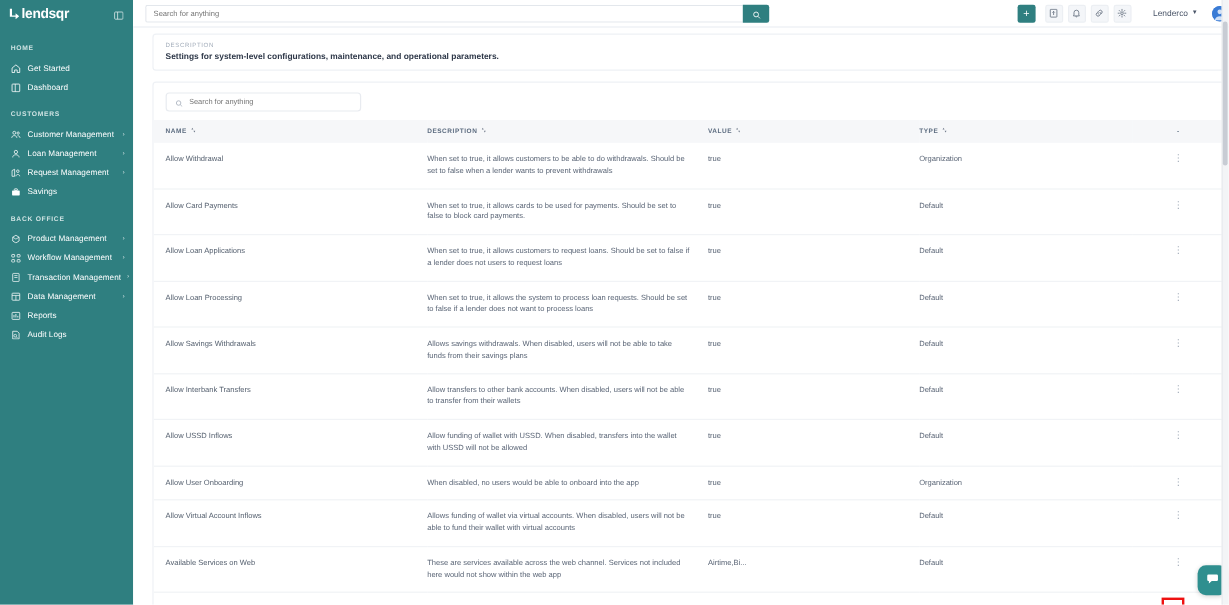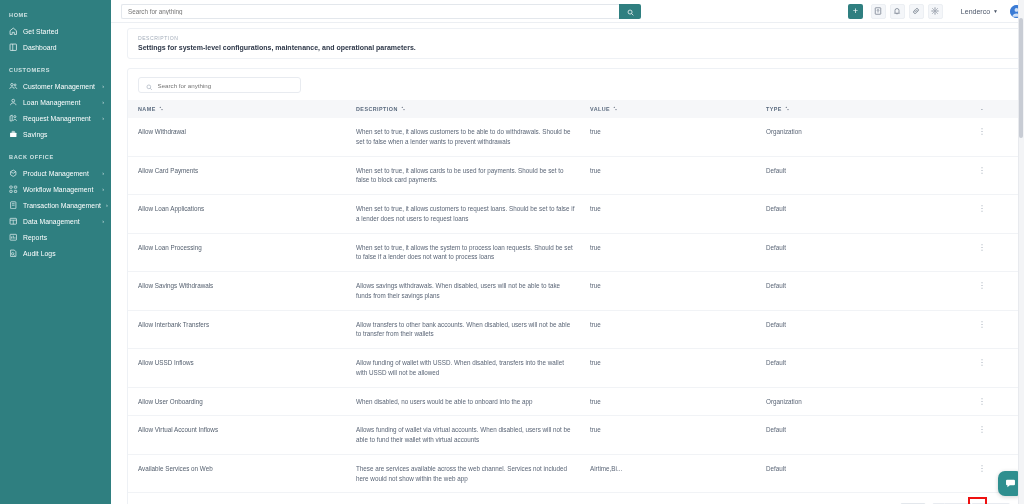--- a/index.html
+++ b/index.html
@@ -178,20 +178,36 @@
     position: absolute; right: 1px; top: 18px; width: 4px; height: 120px;
     background: #c8ccd4; border-radius: 2px; cursor: pointer;
   }
 </style>
 </head>
 <body>
 
 <div class="app">
 
   <aside class="sidebar">
+    <div class="brand-row">
+      <div class="brand">
+        <span class="brand-mark">
+          <svg width="8" height="9" viewBox="0 0 8 9">
+              <path d="M0 0h2v6h3v-2l3 2.5L5 9V7H0z" fill="#fff"></path>
+            </svg>
+        </span>
+        <span class="brand-name">lendsqr</span>
+      </div>
+      <span class="collapse-ico">
+        <svg width="8" height="8" viewBox="0 0 16 16">
+            <rect x="1" y="2" width="14" height="12" rx="1.5" fill="none" stroke="#fff" stroke-width="1.3"></rect>
+            <line x1="6" y1="2" x2="6" y2="14" stroke="#fff" stroke-width="1.3"></line>
+          </svg>
+      </span>
+    </div>
 
     <div class="nav-section">HOME</div>
     <div class="nav-item">
       <span class="nav-ico">
         <svg viewBox="0 0 16 16">
             <path d="M8 2L2 7v7h4v-4h4v4h4V7z" fill="none" stroke="#fff" stroke-width="1.3" stroke-linejoin="round"></path>
           </svg>
       </span>
       <span class="label">Get Started</span>
     </div>

